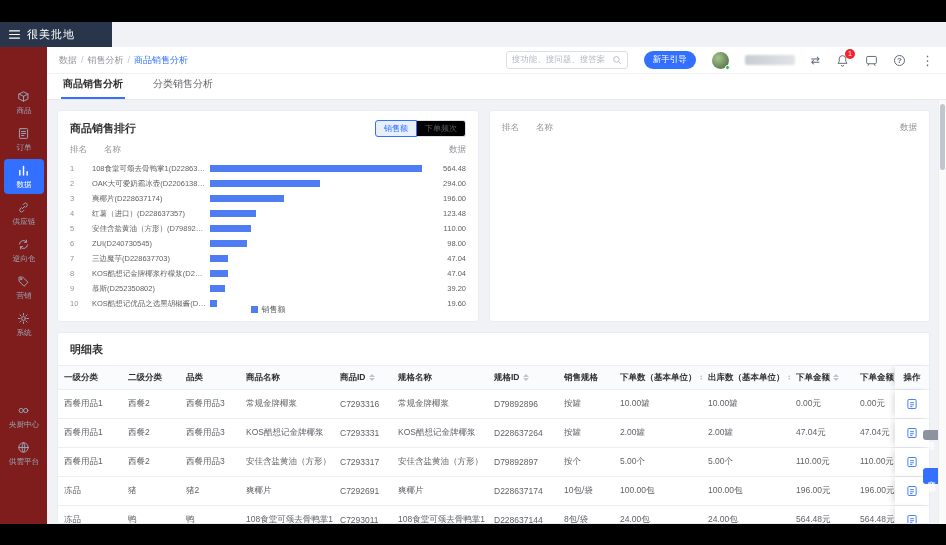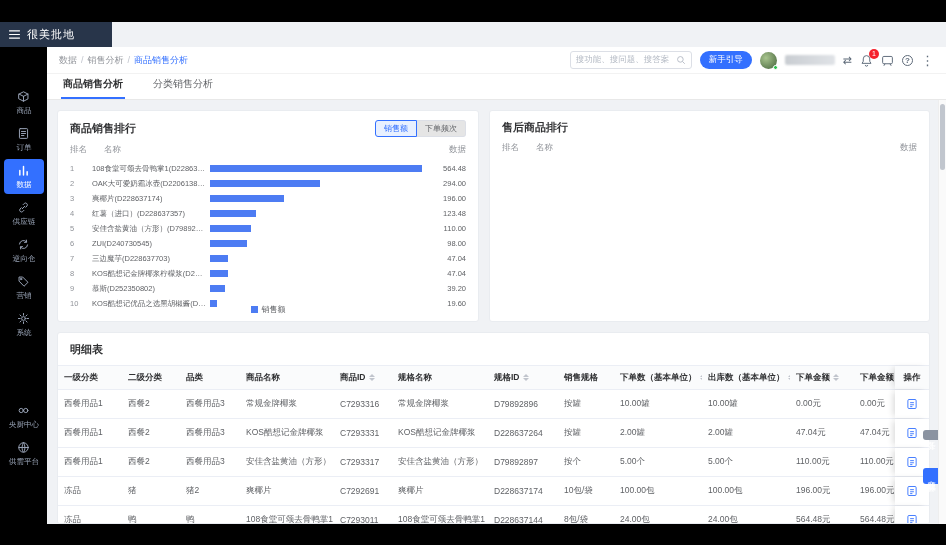--- a/index.html
+++ b/index.html
@@ -6,37 +6,37 @@
   html,body { width:946px; height:545px; }
   body { background:#000; position:relative; overflow:hidden;
          font-family:"Liberation Sans", sans-serif; }
   .app { position:absolute; top:10px; left:0; width:946px; height:502px;
          background:#f0f2f5; overflow:hidden; color:#333;margin-top:12px; }
 
   
   .logo-bar { position:absolute; top:0; left:0; width:112px; height:25px; background:#28354a;
               color:#fff; display:flex; align-items:center; gap:7px; padding:0 9px; z-index:6; }
   .logo-bar .brand { font-size:11px; letter-spacing:1px; white-space:nowrap; }
-  .sidebar { position:absolute; top:25px; left:0; width:47px; bottom:0; background:#000000;
+  .sidebar { position:absolute; top:25px; left:0; width:47px; bottom:0; background:#7f1d1d;
              display:flex; flex-direction:column; align-items:center; padding-top:38px; z-index:5; }
   .side-item { width:40px; padding:5px 0 4px; margin-bottom:2px; border-radius:4px; display:flex;
                flex-direction:column; align-items:center; gap:2px; color:#9aa5b8; font-size:8px;
                cursor:pointer; }
   .side-item.active { background:#3370ff; color:#fff; }
   .s-ic { display:flex; }
   .s-lb { white-space:nowrap; transform:scale(.95); }
   .side-spacer { height:55px; }
 
   
   .crumb-bar { position:absolute; top:25px; left:47px; right:0; height:27px; background:#fff;
                display:flex; align-items:center; padding:0 12px; border-bottom:1px solid #f2f2f2; z-index:4; }
   .crumb-item { font-size:9px; color:#909399; cursor:pointer; }
   .crumb-sep { font-size:9px; color:#c0c4cc; margin:0 4px; }
   .crumb-cur { font-size:9px; color:#3370ff; }
-  .crumb-right { margin-left:auto; display:flex; align-items:center; gap:8px;justify-content:space-between; }
+  .crumb-right { margin-left:auto; display:flex; align-items:center; gap:16px;justify-content:space-between; }
   .search-box { width:122px; height:18px; border:1px solid #dcdfe6; border-radius:3px;
                 display:flex; align-items:center; padding:0 5px; background:#fff; cursor:text; }
   .search-ph { font-size:8.5px; color:#b4bac4; white-space:nowrap; overflow:hidden; flex:1; }
   .pill { border:none; border-radius:10px; font-size:8.5px; padding:3px 9px; color:#fff;
           display:flex; align-items:center; gap:4px; cursor:pointer;
           font-family:"Liberation Sans", sans-serif; white-space:nowrap; }
   .pill.blue { background:#3370ff; }
   .pill.orange { background:linear-gradient(90deg,#ff8f1f,#ffb21f); }
   .avatar { width:17px; height:17px; border-radius:50%; position:relative;
             background:radial-gradient(circle at 35% 35%, #a8c48e, #5c7a4e 75%); cursor:pointer; }
@@ -60,21 +60,21 @@
 
   
   .content { position:absolute; top:78px; left:47px; right:0; bottom:0; padding:10px 16px 0 10px; }
   .cards-row { display:flex; gap:10px; }
   .card { background:#fff; border:1px solid #e9ecf0; border-radius:3px; }
   .card.rank1 { width:422px; height:212px; padding:9px 12px; position:relative; }
   .card.rank2 { flex:1; height:212px; padding:9px 12px; }
   .card-head { display:flex; align-items:center; margin-bottom:7px; }
   .card-title { font-size:11px; font-weight:bold; color:#303133; }
   .toggle { margin-left:auto; display:flex; }
-  .tg-btn { font-size:8px; padding:2px 8px; border:1px solid #dcdfe6; background:#e5e5e5; color:#606266;
+  .tg-btn { font-size:8px; padding:2px 8px; border:1px solid #dcdfe6; background:#000000; color:#606266;
             cursor:pointer; font-family:"Liberation Sans", sans-serif; }
   .tg-btn:first-child { border-radius:3px 0 0 3px; }
   .tg-btn:last-child { border-radius:0 3px 3px 0; border-left:none; }
   .tg-btn.active { background:#e8f0ff; border-color:#3370ff; color:#3370ff; }
   .rank-header { display:flex; font-size:8.5px; color:#909399; margin:2px 0 5px; }
   .rank-header .hk { width:34px; }
   .rank-header .hv { margin-left:auto; }
   .rank-row { display:flex; align-items:center; height:15px; font-size:7.5px; color:#606266; }
   .rk { width:22px; color:#909399; }
   .rname { width:118px; white-space:nowrap; overflow:hidden; text-overflow:ellipsis; padding-right:4px; }
@@ -361,23 +361,20 @@
               <span class="rval">19.60</span>
             </div>
           </div>
         <div class="legend">
           <span class="legend-swatch"></span>
           <span>销售额</span>
         </div>
       </section>
 
       <section class="card rank2">
-        <div class="card-head">
-          <span class="card-title">售后商品排行</span>
-        </div>
         <div class="rank-header">
           <span class="hk">排名</span>
           <span>名称</span>
           <span class="hv">数据</span>
         </div>
         <div style="height:140px"></div>
       </section>
 
     </div>
 

